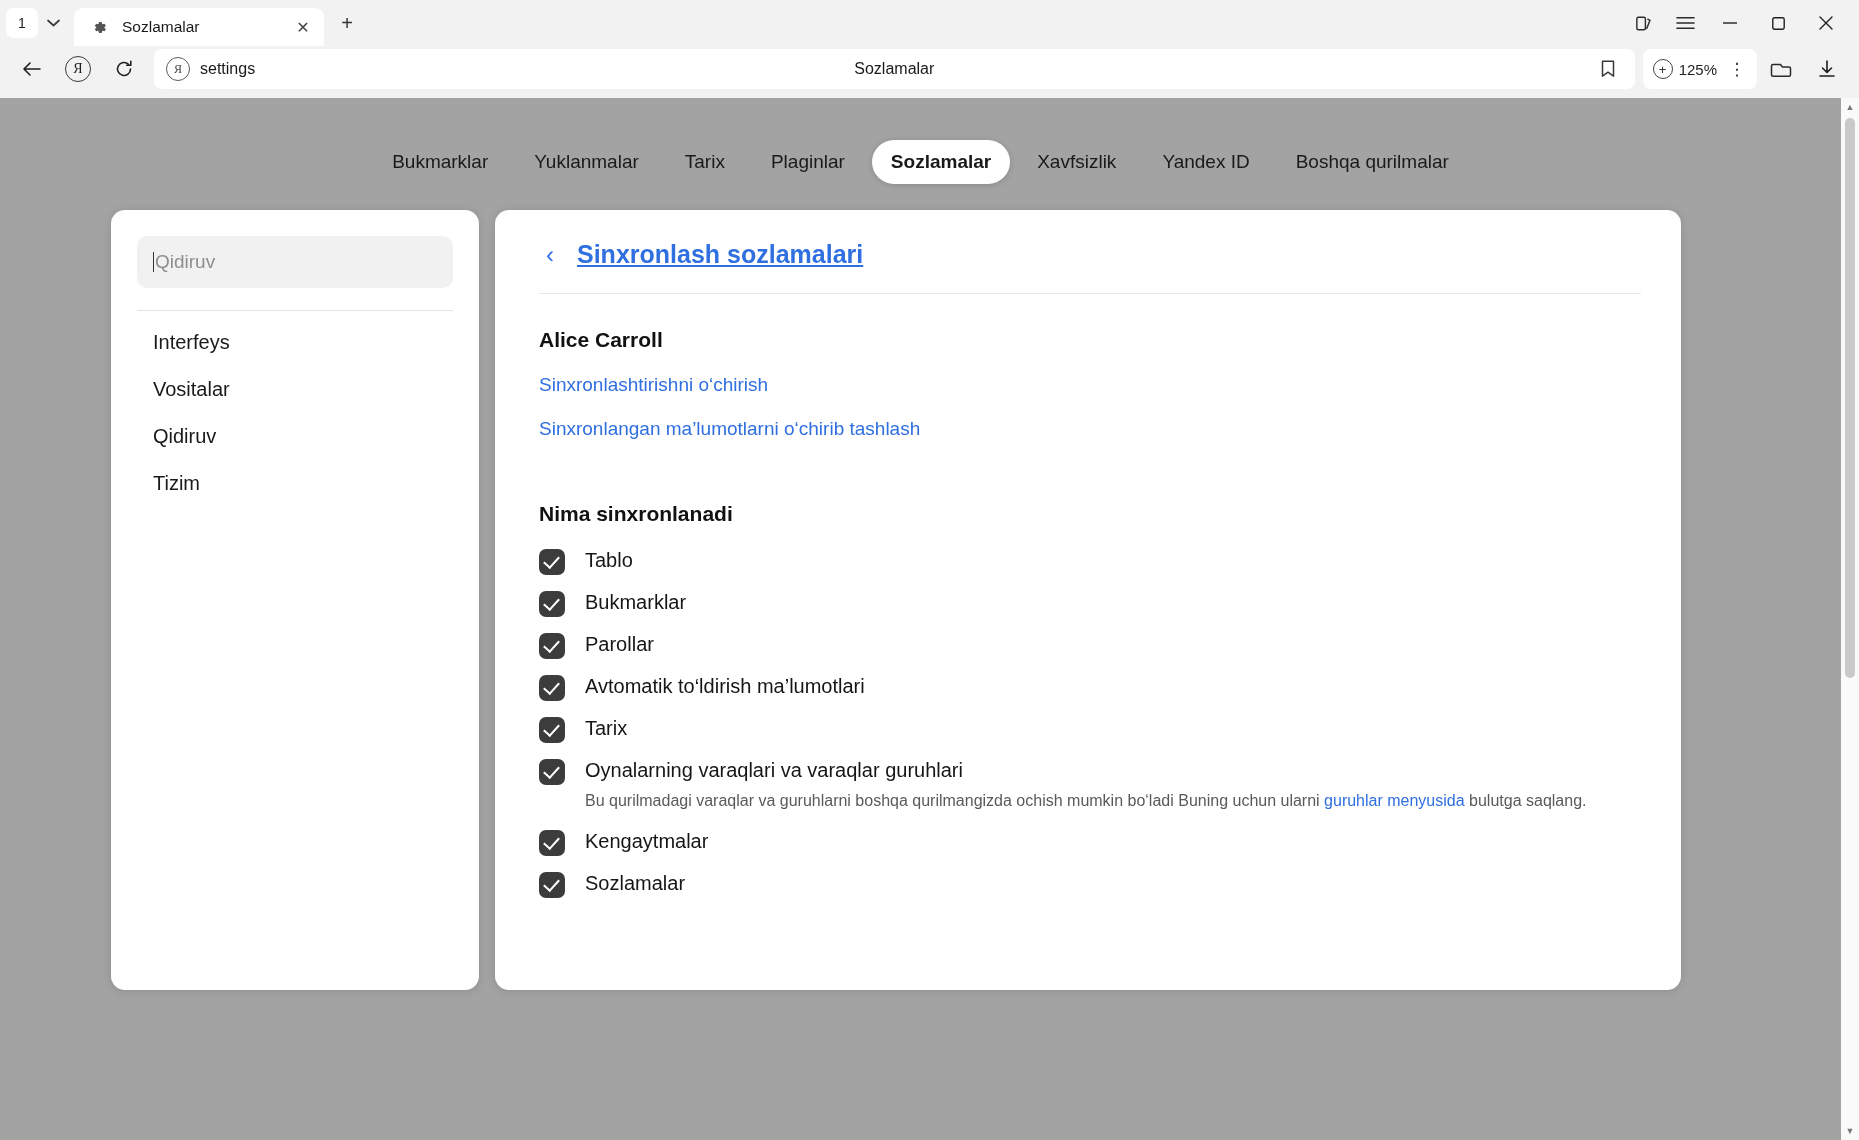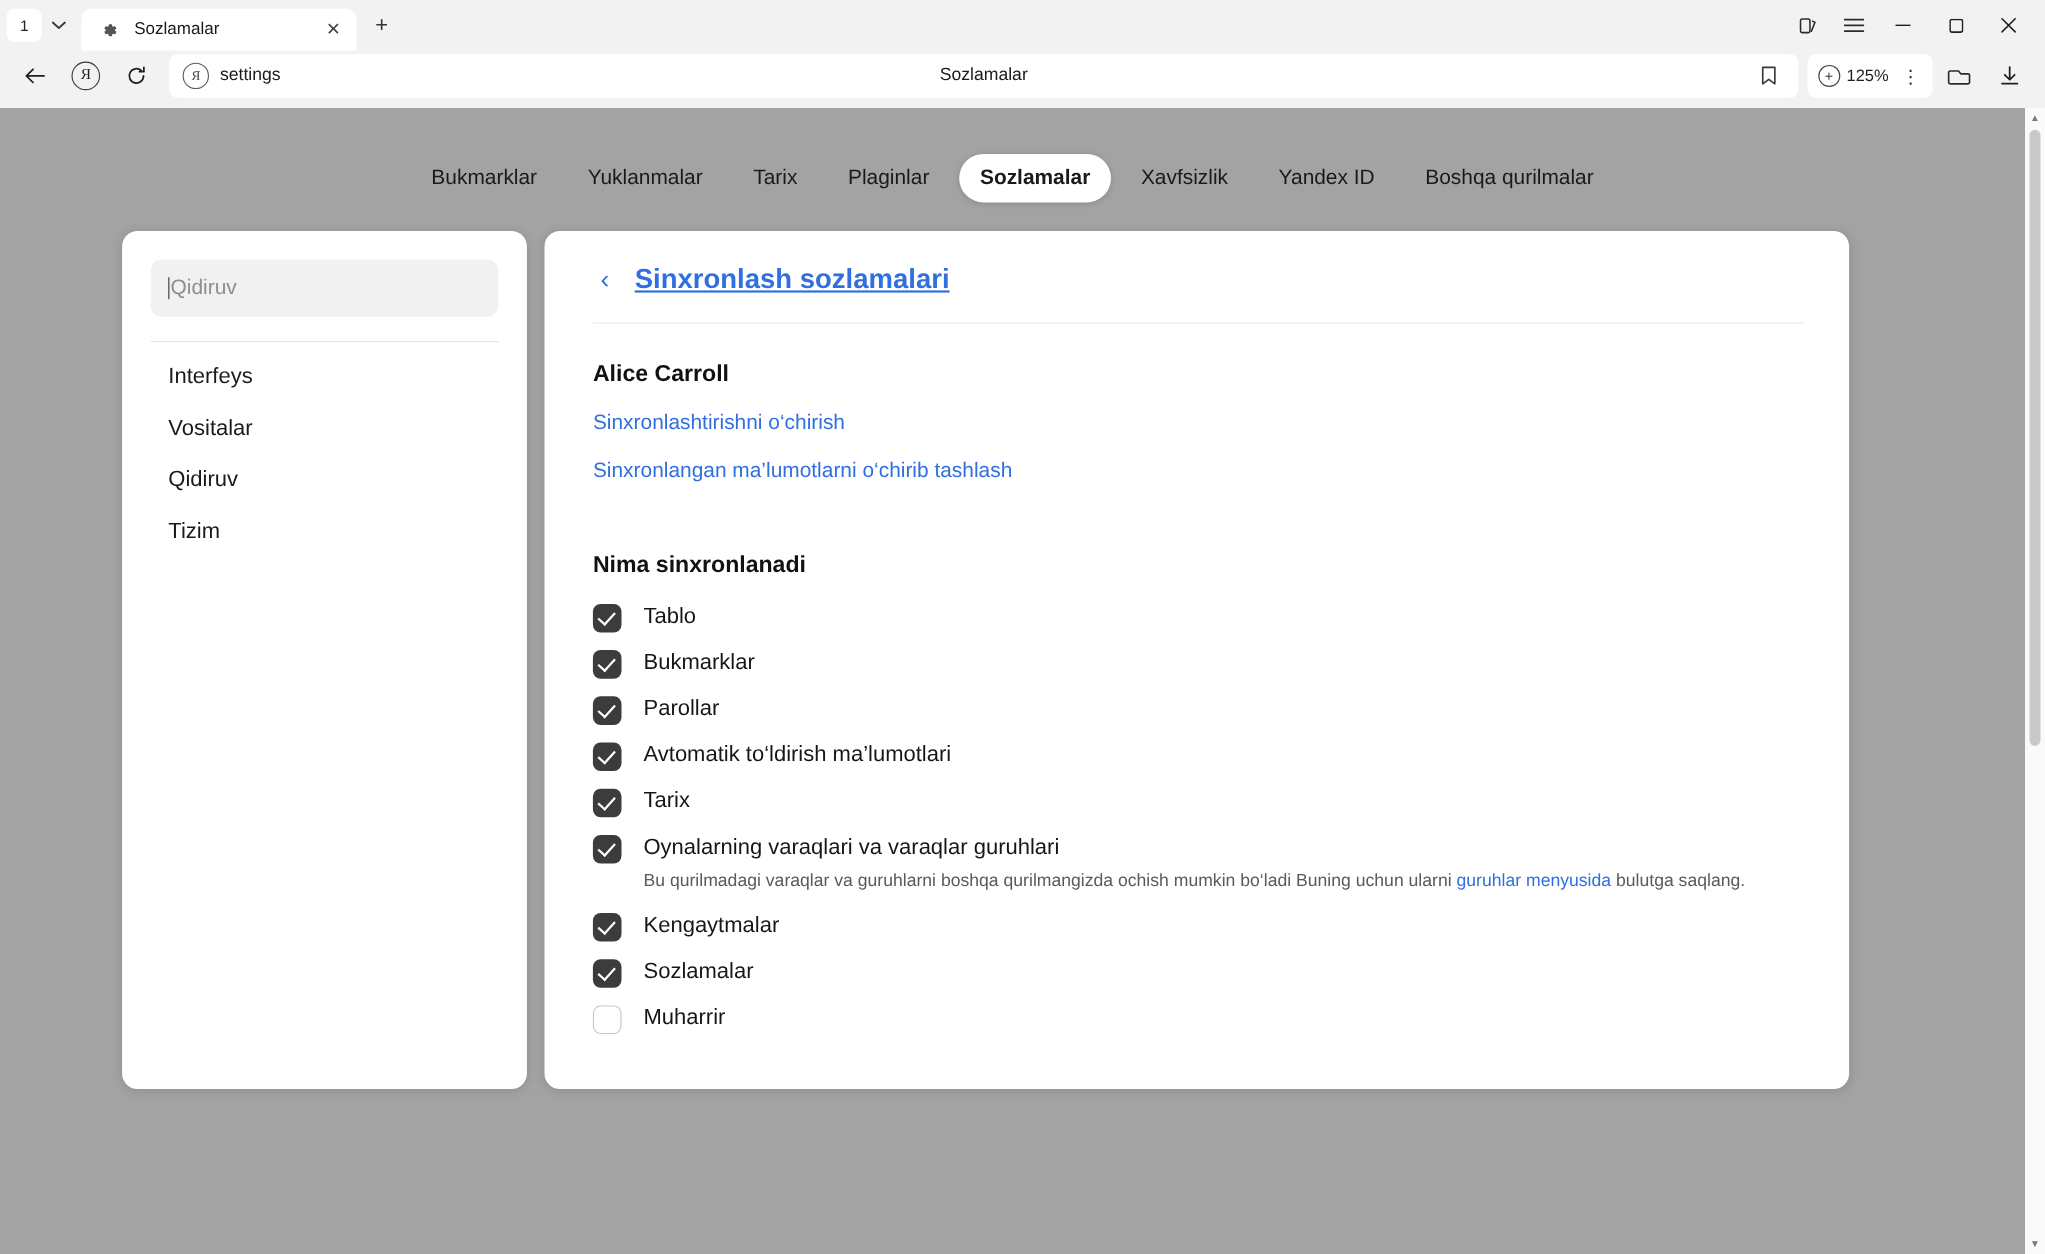--- a/index.html
+++ b/index.html
@@ -519,24 +519,20 @@
             <div class="check-row">
               <span class="cbox checked"></span>
               <span class="check-label">Kengaytmalar</span>
             </div>
 
             <div class="check-row">
               <span class="cbox checked"></span>
               <span class="check-label">Sozlamalar</span>
             </div>
 
-            <div class="check-row">
-              <span class="cbox unchecked"></span>
-              <span class="check-label">Muharrir</span>
-            </div>
 
           </div>
         </div>
 
       </div>
     </div>
 
     <div class="scrollbar">
       <div class="sb-arrow">▲</div>
       <div class="sb-thumb"></div>

